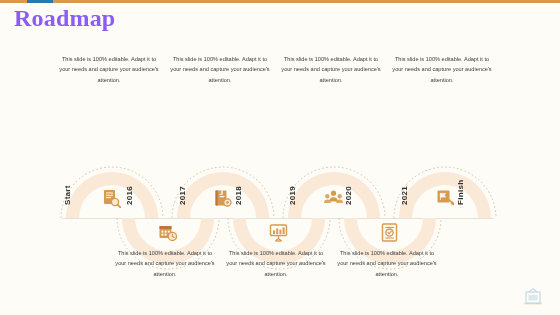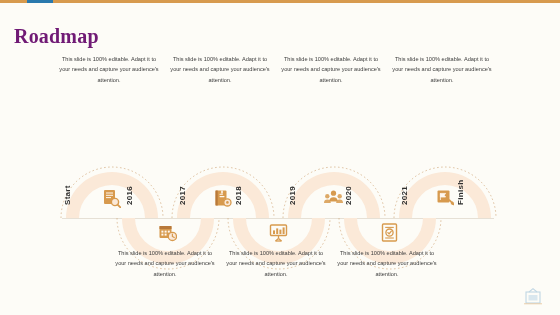--- a/index.html
+++ b/index.html
@@ -29,26 +29,26 @@
     top: 0;
     left: 27px;
     width: 26px;
     height: 3px;
     background: #2a79ad;
   }
 
   
   #slide-title {
     position: absolute;
-    top: 25px;
+    top: 5px;
     left: 14px;
     font-family: "Liberation Serif", serif;
-    font-size: 20px;
+    font-size: 24px;
     font-weight: 700;
-    color: #701a75;
+    color: #8b5cf6;
     letter-spacing: .2px;
   }
 
   
   #timeline {
     position: absolute;
     top: 48px;
     left: 0;
     width: 560px;
     height: 230px;

